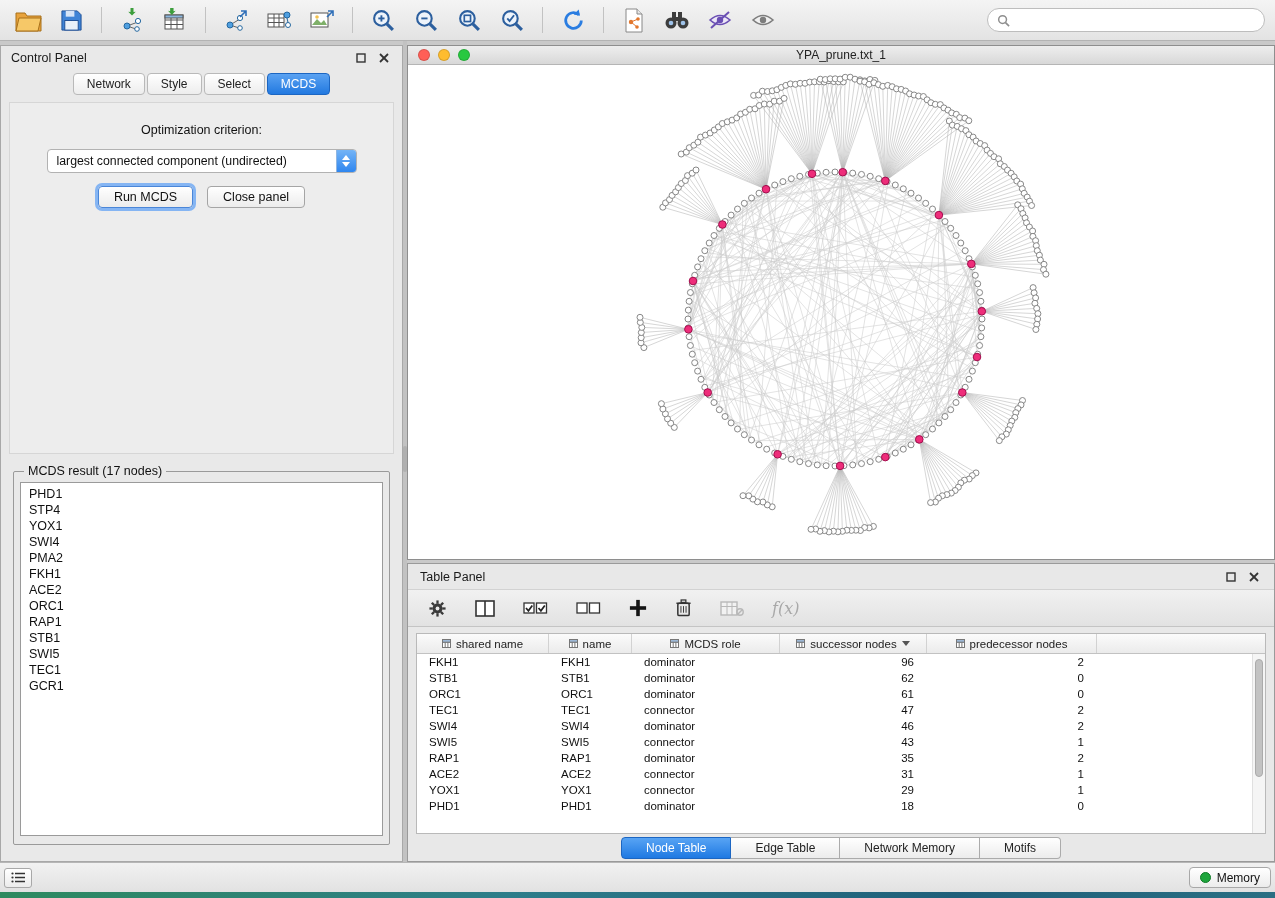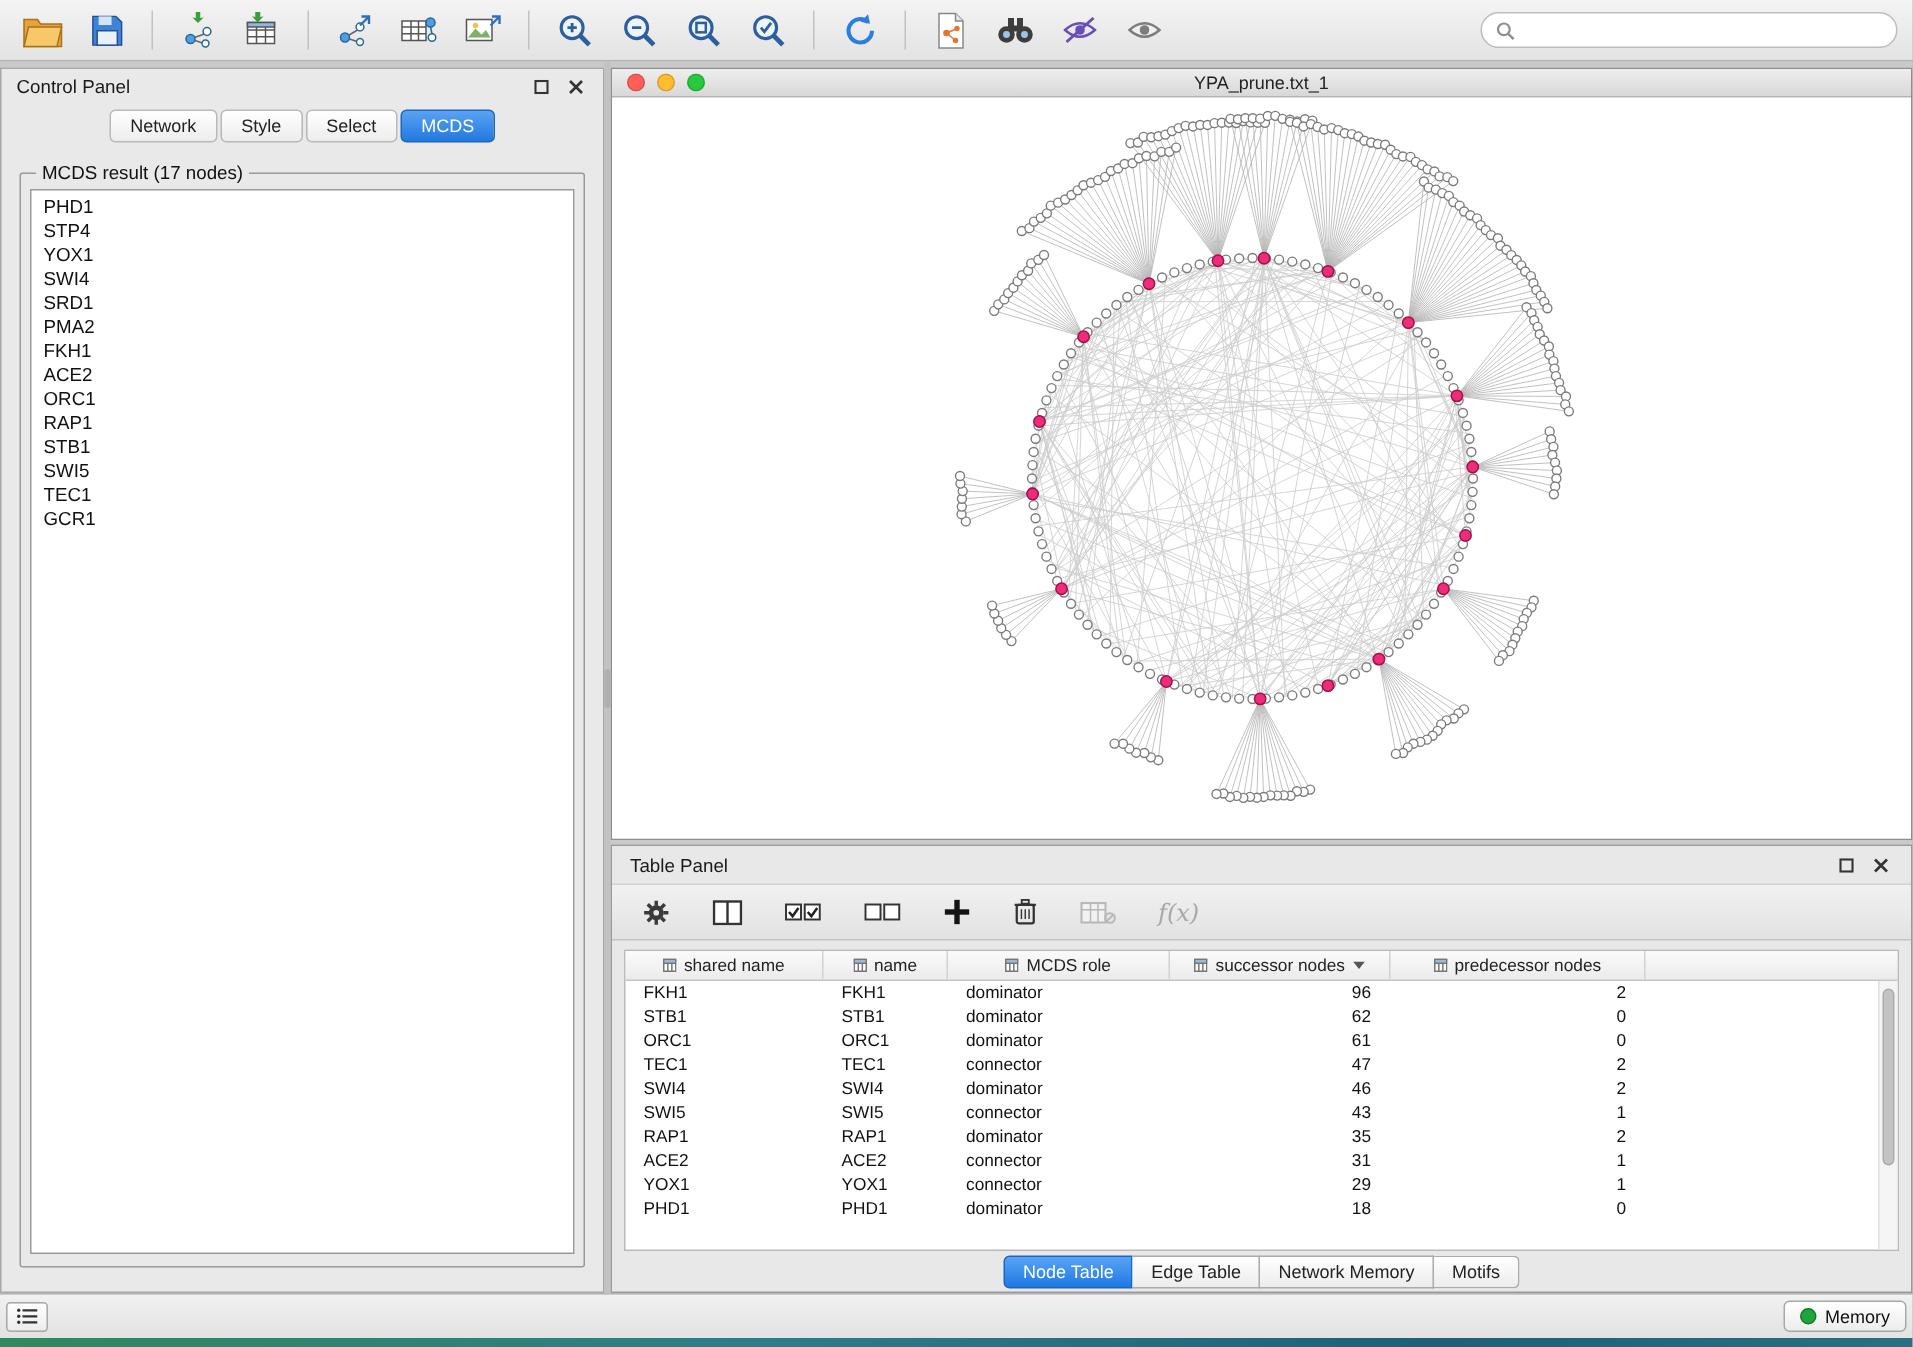--- a/index.html
+++ b/index.html
@@ -61,21 +61,21 @@
   .table-area{flex:1;margin:6px 8px 0 8px;background:#fff;border:1px solid #b9b9b9;position:relative;overflow:hidden;min-height:0;}
   .thead{display:flex;height:20px;border-bottom:1px solid #c2c2c2;background:linear-gradient(#fbfbfb,#ebebeb);}
   .th{display:flex;align-items:center;justify-content:center;gap:5px;border-right:1px solid #d2d2d2;font-size:11.5px;color:#222;white-space:nowrap;flex:none;}
   .th.fill{flex:1;border-right:none;}
   .tr{display:flex;height:16px;align-items:center;}
   .td{font-size:11.5px;color:#111;white-space:nowrap;overflow:hidden;flex:none;}
   .td.l{padding-left:12px;} .td.r{padding-right:13px;text-align:right;}
   .vscroll{position:absolute;top:20px;right:0;bottom:0;width:13px;background:#f5f5f5;border-left:1px solid #e0e0e0;}
   .vthumb{position:absolute;top:5px;left:2px;width:8px;height:118px;background:#c3c3c3;border:1px solid #ababab;border-radius:5px;}
   .tp-tabs{height:27px;display:flex;align-items:center;justify-content:center;flex:none;}
-  .bt-tab{font-size:12px;padding:3px 12px;background:linear-gradient(#ffffff,#ececec);border:1px solid #ababab;color:#222;margin:0;cursor:default;}
+  .bt-tab{font-size:12px;padding:3px 24px;background:linear-gradient(#ffffff,#ececec);border:1px solid #ababab;color:#222;margin:0;cursor:default;}
   .bt-tab:first-child{border-radius:4px 0 0 4px;}
   .bt-tab:last-child{border-radius:0 4px 4px 0;}
   .bt-tab + .bt-tab{border-left:none;}
   .bt-tab.active{background:linear-gradient(#58a4f4,#1f79e2);border-color:#1c66c2;color:#fff;}
 
   
   .statusbar{position:absolute;left:0;right:0;bottom:0;height:30px;background:linear-gradient(#f1f1f1,#e2e2e2);border-top:1px solid #b6b6b6;display:flex;align-items:center;padding:0 4px;}
   .hambtn{width:28px;height:20px;background:linear-gradient(#ffffff,#ececec);border:1px solid #a8a8a8;border-radius:3px;display:flex;align-items:center;justify-content:center;}
   .membtn{margin-left:auto;height:21px;display:flex;align-items:center;gap:6px;padding:0 10px;background:linear-gradient(#ffffff,#ececec);border:1px solid #a8a8a8;border-radius:4px;font-size:12px;color:#111;}
   .memdot{width:11px;height:11px;border-radius:50%;background:#1ea53c;border:1px solid #0e7a27;}
@@ -251,28 +251,45 @@
               <line x1="9" y1="1" x2="1" y2="9" stroke="#333" stroke-width="1.8"></line>
             </svg>
         </span>
       </div>
       <div class="cp-tabbar">
           <div class="cp-tab">Network</div>
           <div class="cp-tab">Style</div>
           <div class="cp-tab">Select</div>
           <div class="cp-tab active">MCDS</div>
         </div>
+      <div class="cp-content">
+        <div class="opt-label">Optimization criterion:</div>
+        <div class="dropdown">
+          <span class="dd-value">largest connected component (undirected)</span>
+          <span class="dd-stepper">
+            <svg width="8" height="5" viewBox="0 0 8 5">
+                <path d="M4 0 L8 5 H0 z" fill="#fff"></path>
+              </svg>
+            <svg width="8" height="5" viewBox="0 0 8 5">
+                <path d="M4 5 L0 0 H8 z" fill="#fff"></path>
+              </svg>
+          </span>
+        </div>
+        <div class="btnrow">
+          <button class="pushbtn focused">Run MCDS</button>
+          <button class="pushbtn">Close panel</button>
+        </div>
+      </div>
       <fieldset class="mcds-fieldset">
         <legend>MCDS result (17 nodes)</legend>
         <div class="mcds-list">
             <div class="mcds-item">PHD1</div>
             <div class="mcds-item">STP4</div>
             <div class="mcds-item">YOX1</div>
             <div class="mcds-item">SWI4</div>
-            <div class="mcds-item">SRD1</div>
             <div class="mcds-item">PMA2</div>
             <div class="mcds-item">FKH1</div>
             <div class="mcds-item">ACE2</div>
             <div class="mcds-item">ORC1</div>
             <div class="mcds-item">RAP1</div>
             <div class="mcds-item">STB1</div>
             <div class="mcds-item">SWI5</div>
             <div class="mcds-item">TEC1</div>
             <div class="mcds-item">GCR1</div>
           </div>

